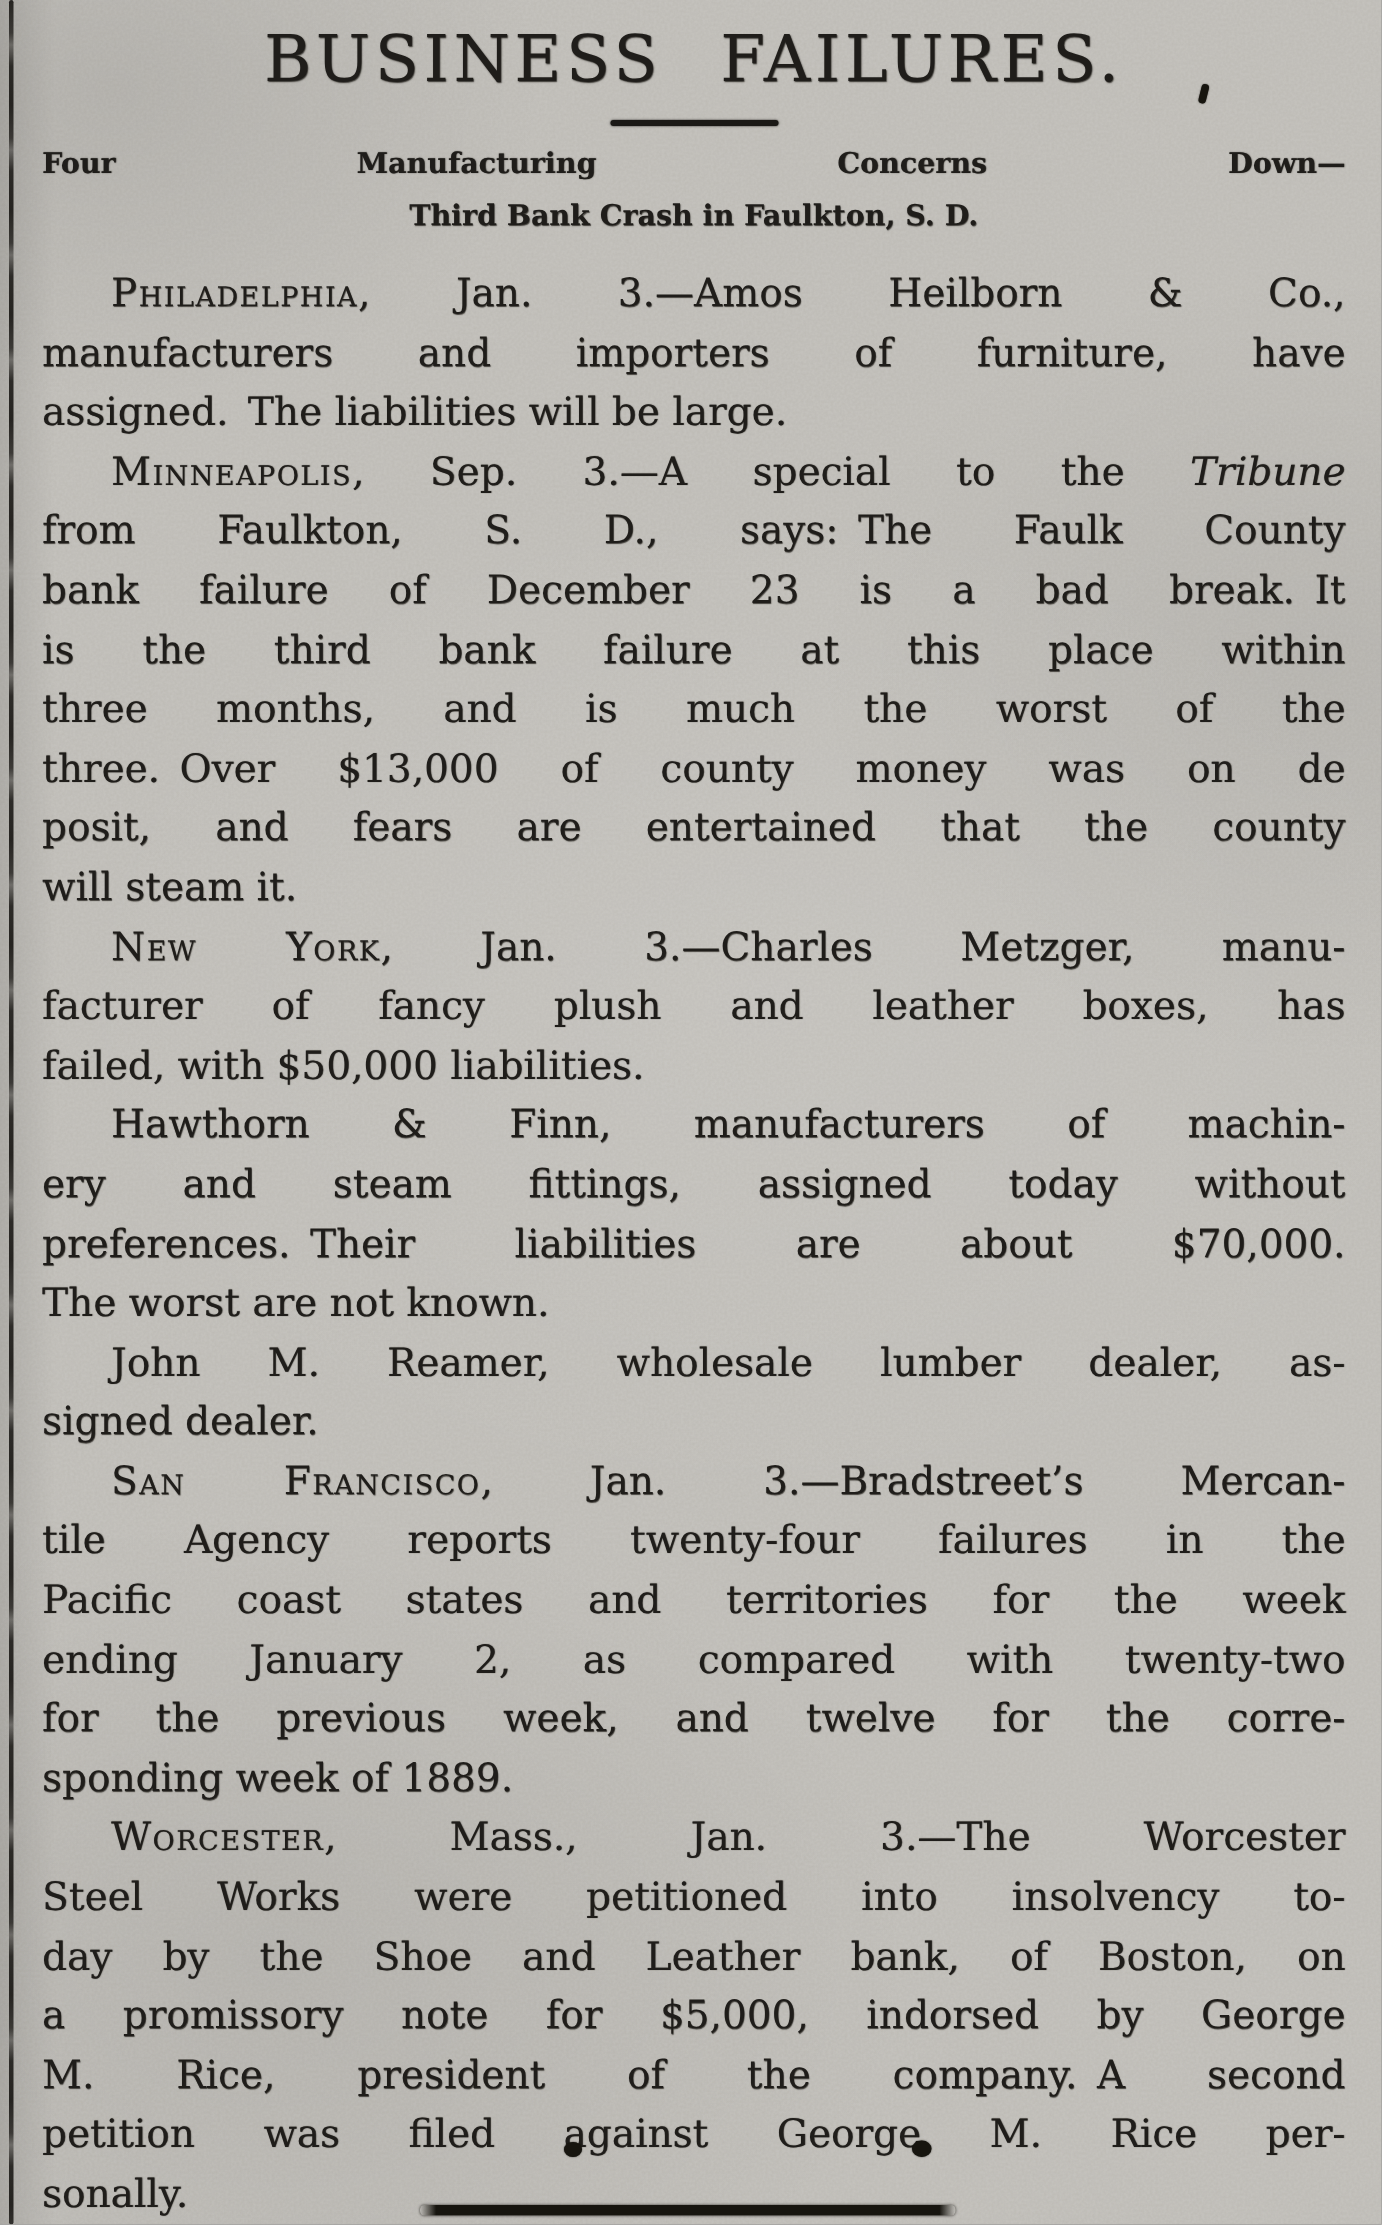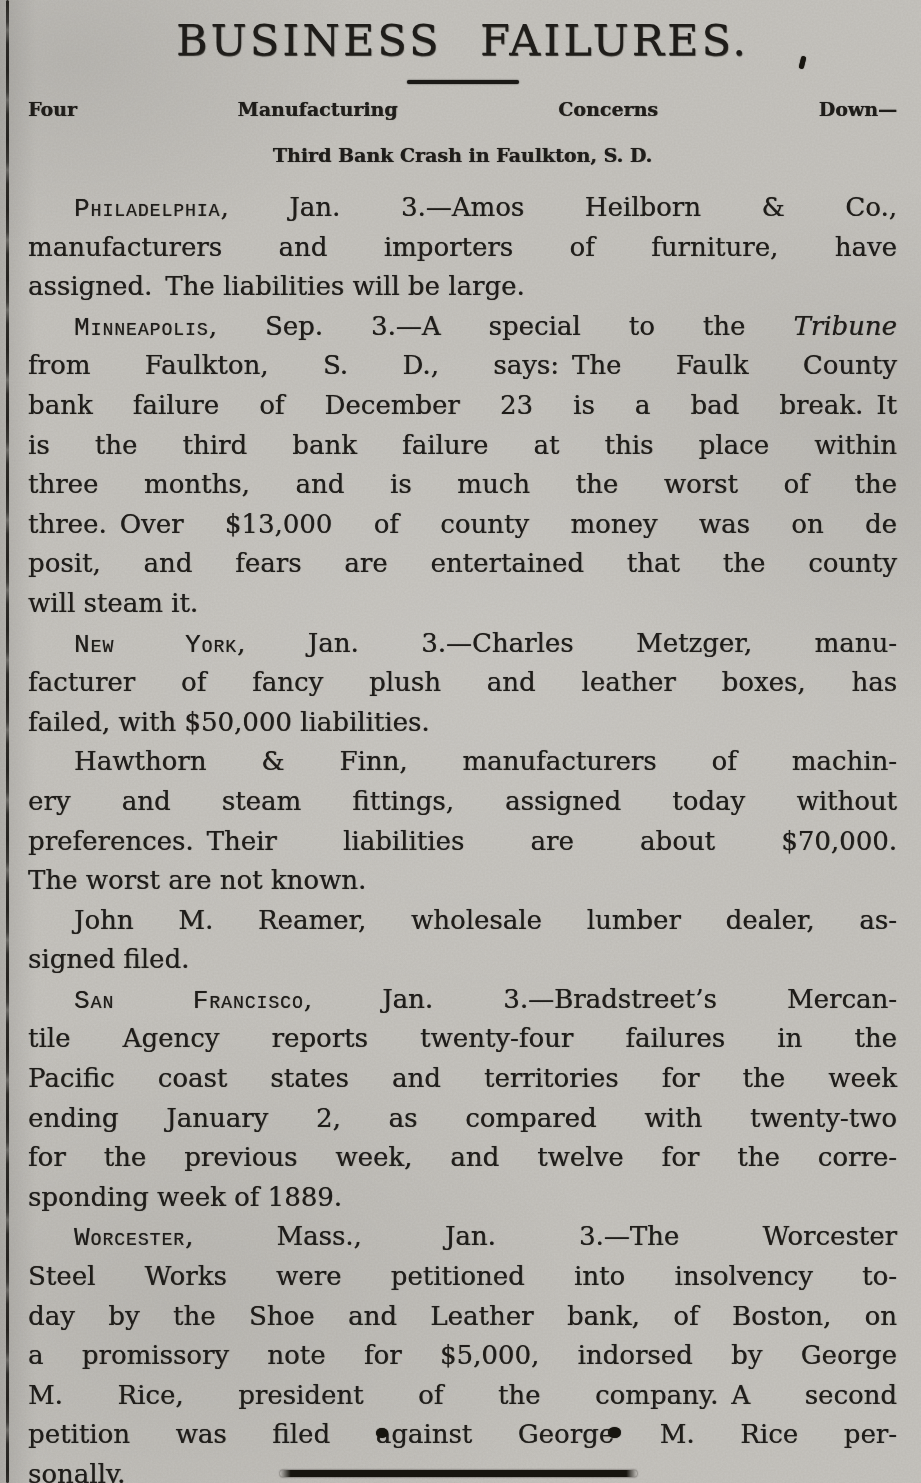--- a/index.html
+++ b/index.html
@@ -36,31 +36,31 @@
     margin:2px 0 0 0;line-height:52px;
     text-shadow:0.5px 0.5px 1px rgba(25,22,18,0.85);
   }
   .divider{
     width:112px;height:4px;background:#1b1916;margin:14px auto 8px auto;
     border-radius:2px;box-shadow:0 0 1.5px rgba(20,18,15,0.9);
   }
   .subhead{font-weight:bold;font-size:19px;line-height:35px;
     text-shadow:0.4px 0.4px 0.8px rgba(25,22,18,0.8);}
   .subhead1{text-align:justify;text-align-last:justify;margin-top:4px;}
-  .subhead2{text-align:center;margin-top:11px;}
+  .subhead2{text-align:center;}
   .body{margin-top:15px;font-size:26px;
     text-shadow:0.35px 0.35px 0.7px rgba(28,25,20,0.75);}
   .bodyline{
     height:39.6px;line-height:39.6px;
     text-align:justify;text-align-last:justify;
     white-space:nowrap;overflow:visible;
   }
   .bodyline.first{text-indent:46px;}
   .bodyline.lastline{text-align-last:left;}
-  .sc{font-variant:small-caps;letter-spacing:1px;font-family:Liberation Mono, monospace;}
+  .sc{font-variant:small-caps;letter-spacing:1px;}
   .it{font-style:italic;}
   .bottom-bar{
     position:absolute;left:280px;top:1470px;width:357px;height:7px;z-index:4;
     background:linear-gradient(90deg, rgba(20,18,15,0) 0%, #17150f 3%, #17150f 97%, rgba(20,18,15,0) 100%);
     border-radius:3px;box-shadow:0 0 2px rgba(15,13,10,0.8);
   }
   .speck{position:absolute;background:#17150f;border-radius:50%;z-index:4;box-shadow:0 0 1px rgba(15,13,10,.9);}
   .speck.s1{left:376px;top:1428px;width:12px;height:10px;}
   .speck.s2{left:608px;top:1427px;width:13px;height:11px;}
   .speck.s3{left:800px;top:56px;width:5px;height:13px;border-radius:3px;transform:rotate(14deg);}
@@ -98,21 +98,21 @@
         <div class="bodyline"><span>posit, and fears are entertained that the county</span></div>
         <div class="bodyline lastline"><span>will steam it.</span></div>
         <div class="bodyline first"><span class="sc">New York</span><span>, Jan. 3.—Charles Metzger, manu-</span></div>
         <div class="bodyline"><span>facturer of fancy plush and leather boxes, has</span></div>
         <div class="bodyline lastline"><span>failed, with $50,000 liabilities.</span></div>
         <div class="bodyline first"><span>Hawthorn &amp; Finn, manufacturers of machin-</span></div>
         <div class="bodyline"><span>ery and steam fittings, assigned today without</span></div>
         <div class="bodyline"><span>preferences. Their liabilities are about $70,000.</span></div>
         <div class="bodyline lastline"><span>The worst are not known.</span></div>
         <div class="bodyline first"><span>John M. Reamer, wholesale lumber dealer, as-</span></div>
-        <div class="bodyline lastline"><span>signed filed.</span></div>
+        <div class="bodyline lastline"><span>signed dealer.</span></div>
         <div class="bodyline first"><span class="sc">San Francisco</span><span>, Jan. 3.—Bradstreet’s Mercan-</span></div>
         <div class="bodyline"><span>tile Agency reports twenty-four failures in the</span></div>
         <div class="bodyline"><span>Pacific coast states and territories for the week</span></div>
         <div class="bodyline"><span>ending January 2, as compared with twenty-two</span></div>
         <div class="bodyline"><span>for the previous week, and twelve for the corre-</span></div>
         <div class="bodyline lastline"><span>sponding week of 1889.</span></div>
         <div class="bodyline first"><span class="sc">Worcester</span><span>, Mass., Jan. 3.—The Worcester</span></div>
         <div class="bodyline"><span>Steel Works were petitioned into insolvency to-</span></div>
         <div class="bodyline"><span>day by the Shoe and Leather bank, of Boston, on</span></div>
         <div class="bodyline"><span>a promissory note for $5,000, indorsed by George</span></div>

